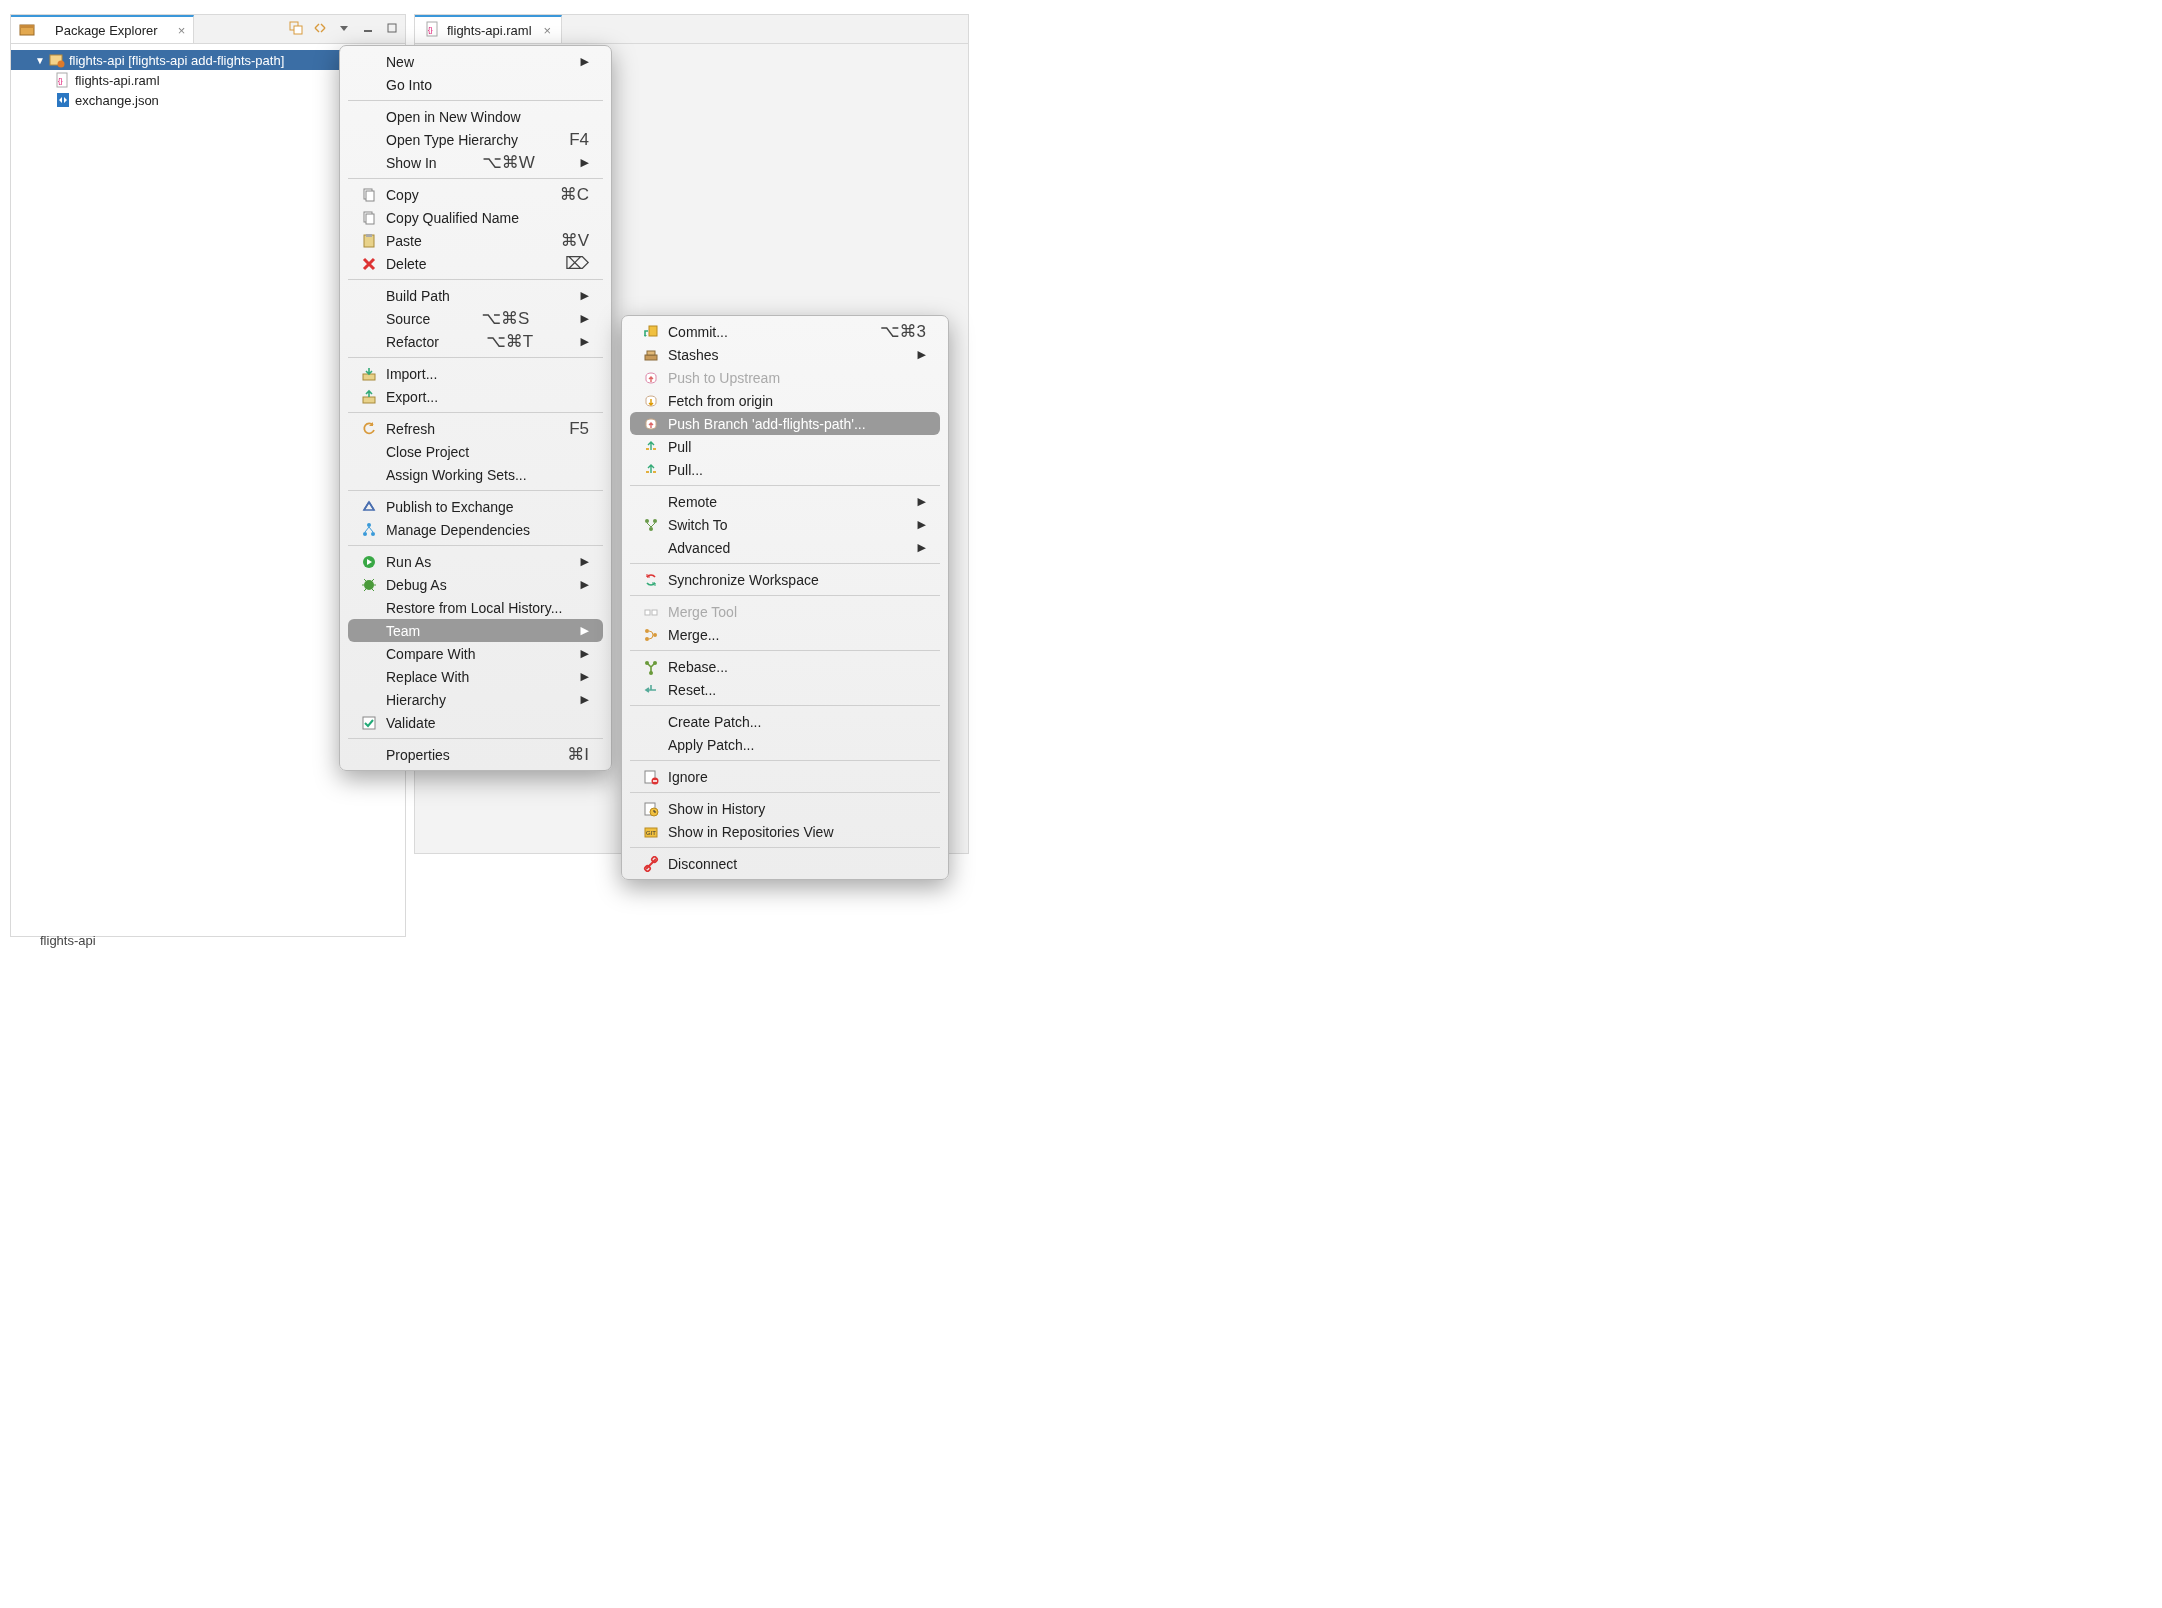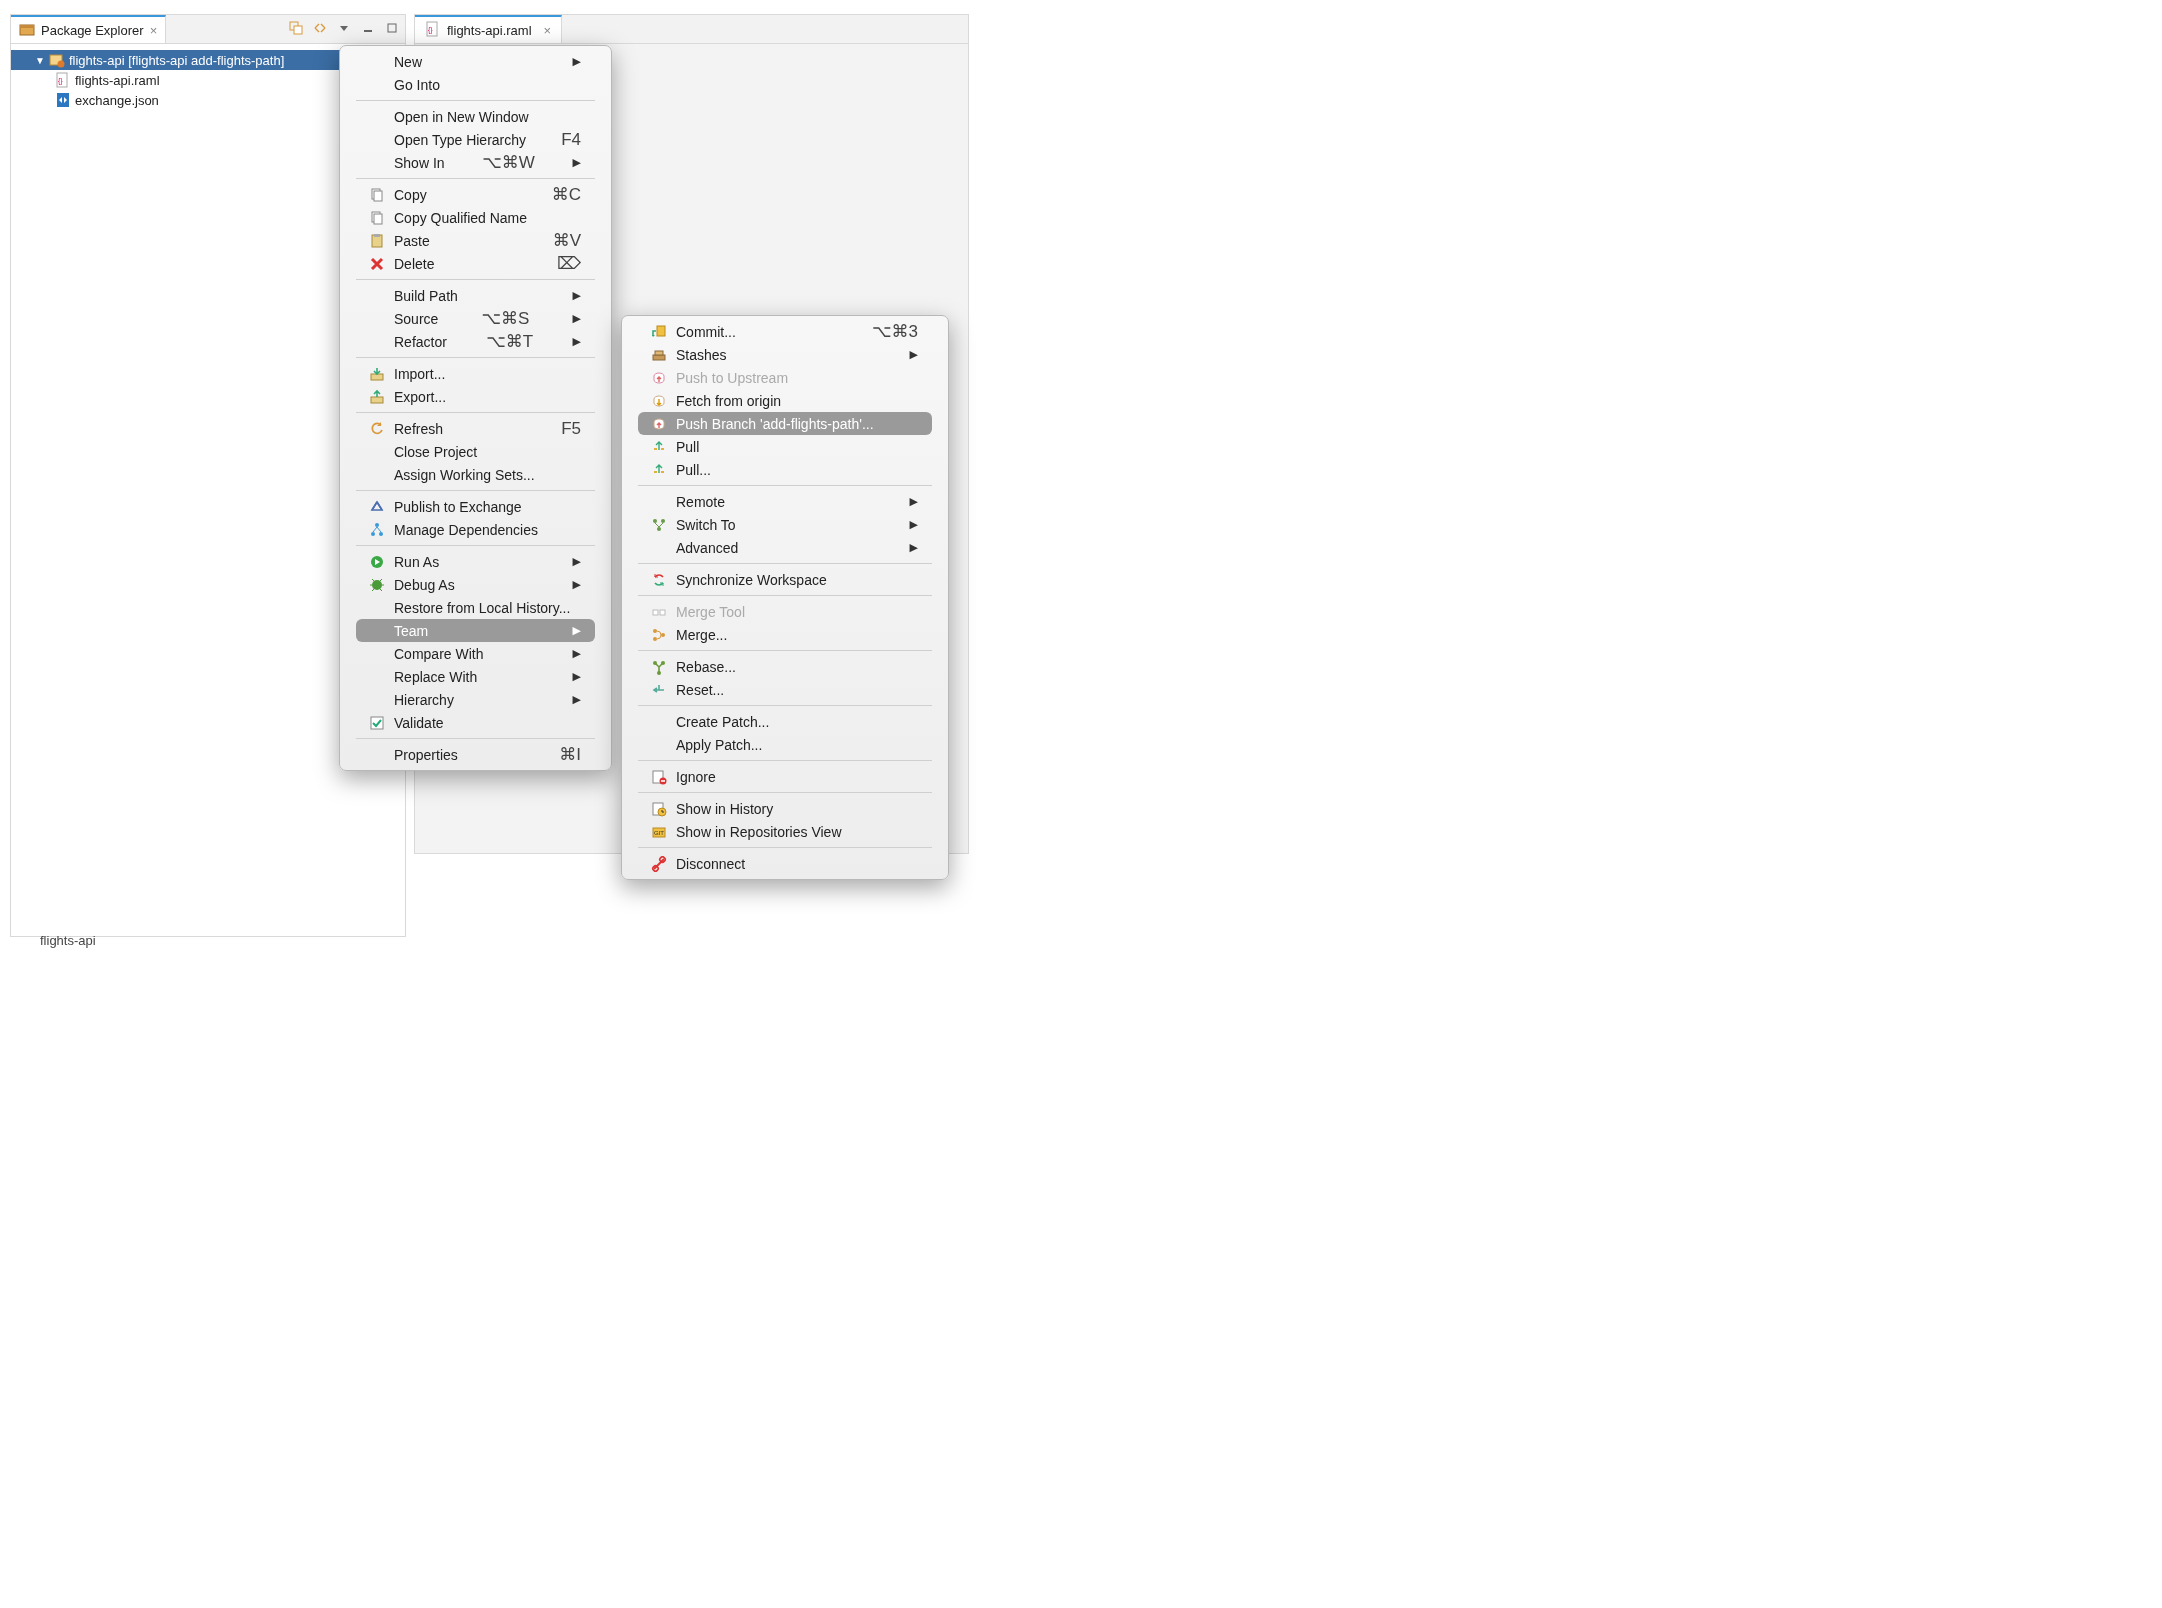--- a/index.html
+++ b/index.html
@@ -29,21 +29,21 @@
     border-bottom: 1px solid #d9d9d9;
     display: flex;
     align-items: stretch;
     background: #f2f2f2;
     position: relative;
   }
   .explorer .tab {
     display: flex;
     align-items: center;
     padding: 0 8px;
-    gap: 6px;
+    gap: 20px;
     background: #fff;
     border-right: 1px solid #d9d9d9;
     border-top: 2px solid #3b97d9;
     min-width: 150px;
   }
   .explorer .tab .tab-icon { width:16px;height:16px; display:inline-flex;align-items:center;justify-content:center;}
   .explorer .tab .close { margin-left: auto; color:#888; }
   .explorer .toolbar {
     position: absolute; right: 4px; top: 4px;
     display: flex; gap: 6px;
@@ -104,21 +104,21 @@
     margin-left: 24px;
   }
 
   
   .menu {
     position: absolute;
     background: linear-gradient(#f7f7f7,#ededed);
     border: 1px solid #b8b8b8;
     border-radius: 7px;
     box-shadow: 0 8px 24px rgba(0,0,0,0.35);
-    padding: 4px 16px;
+    padding: 4px 8px;
     font-size: 14px;
     color: #222;
   }
   .menu-item {
     display: flex;
     align-items: center;
     height: 23px;
     padding: 0 14px 0 12px;
     gap: 8px;
     position: relative;

